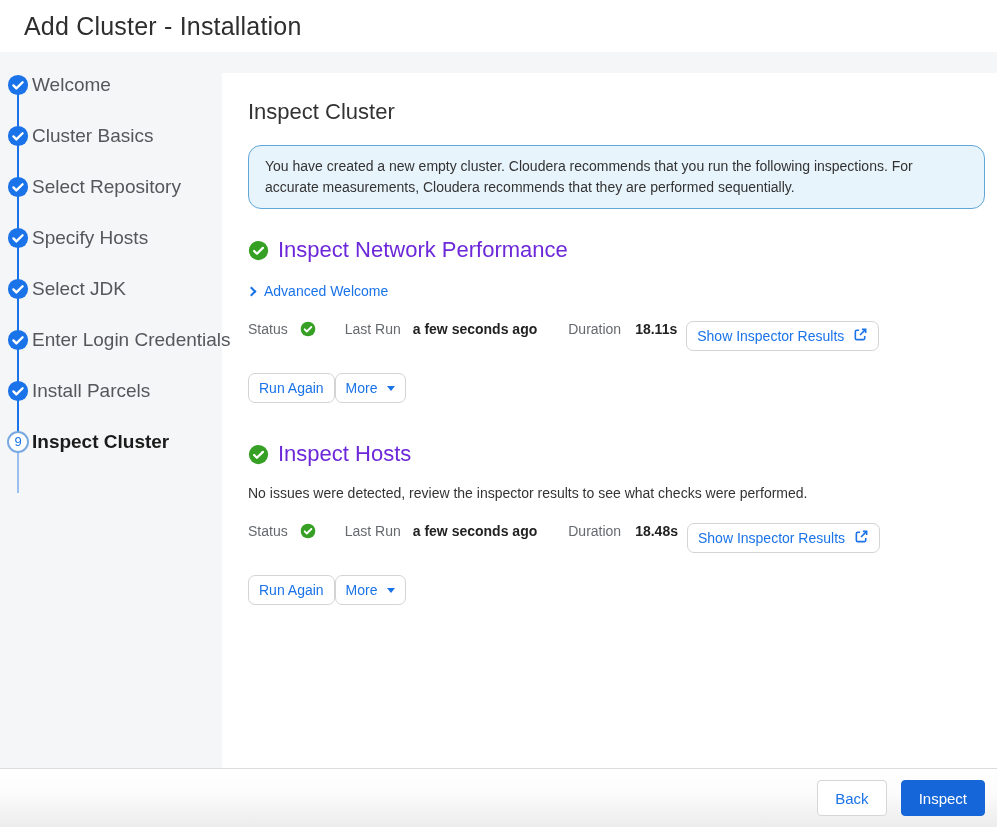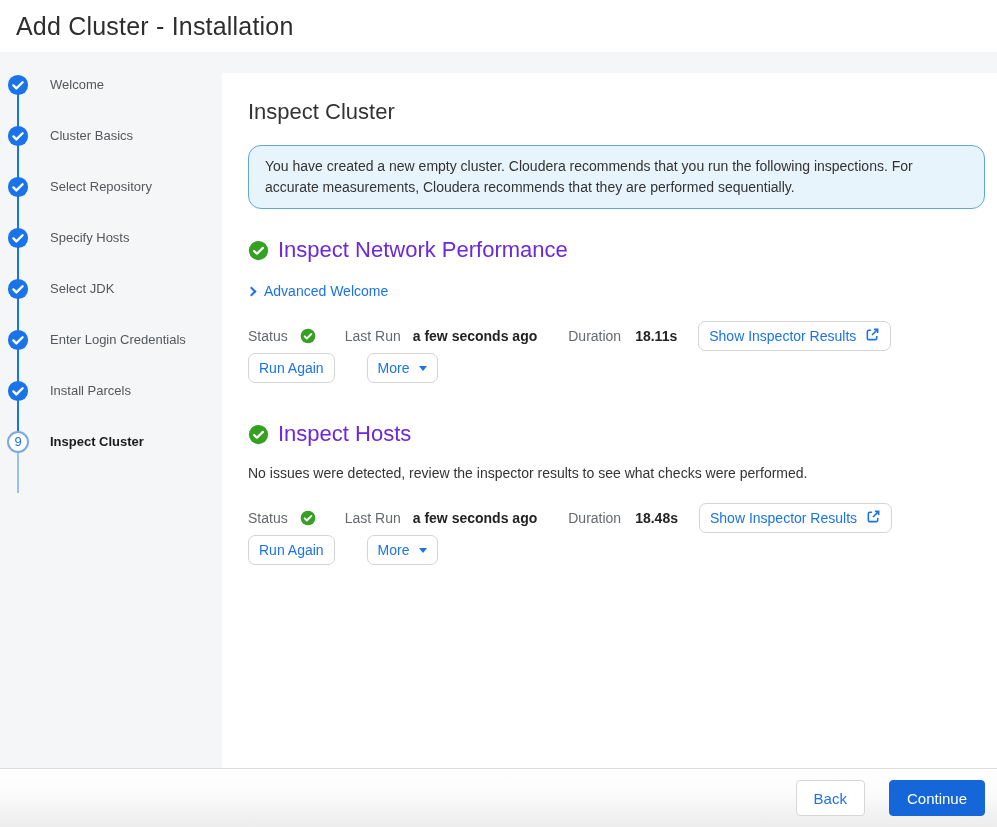--- a/index.html
+++ b/index.html
@@ -13,79 +13,79 @@
     --step-line-light:#9cc0ed;
   }
   *{box-sizing:border-box}
   html,body{margin:0;padding:0}
   body{
     width:997px;height:827px;position:relative;overflow:hidden;
     font-family:"Liberation Sans",sans-serif;background:#fff;
   }
   
   .page-header{height:52px;background:#fff;display:flex;align-items:center;padding-left:8px}
-  .page-header h1{margin:8px;font-size:25px;font-weight:400;color:#2e2e2e;letter-spacing:.2px}
+  .page-header h1{margin:16px;font-size:25px;font-weight:400;color:#2e2e2e;letter-spacing:.2px}
 
   
   .body-region{display:flex;height:716px;background:var(--sidebar-bg)}
 
   
   .sidebar{width:222px;flex:none;position:relative;padding-top:22px}
   .connector{position:absolute;left:17px;top:33px;width:2px;height:357px;background:var(--step-line)}
   .connector-last{position:absolute;left:17px;top:390px;width:2px;height:51px;background:var(--step-line-light)}
   .step{height:51px;display:flex;align-items:flex-start;padding-left:7px;position:relative;z-index:1;cursor:pointer}
   .bullet{width:22px;height:22px;flex:none;border-radius:50%}
   .bullet svg{display:block}
   .bullet.number{
     background:#fff;border:2px solid #7aa9e2;color:var(--accent-blue);
     font-size:13px;line-height:18px;text-align:center;font-weight:400;
   }
-  .step-label{margin-left:21px;font-size:13px;color:#54575b;line-height:22px;white-space:nowrap}
+  .step-label{margin-left:3px;font-size:19px;color:#54575b;line-height:22px;white-space:nowrap}
   .step.current .step-label{font-weight:bold;color:#1b1b1b}
 
   
   .main-panel{flex:1;margin-top:21px;background:#fff;padding:26px 12px 0 26px}
   .main-panel h2{margin:0 0 20px;font-size:22px;font-weight:400;color:#333}
   .alert{
     background:var(--alert-bg);border:1px solid var(--alert-border);border-radius:13px;
     padding:10px 16px;font-size:14px;line-height:21px;color:#333;
   }
   .sec-head{display:flex;align-items:center;margin-top:28px}
   .sec-head h3{margin:0 0 0 9px;font-size:22px;font-weight:400;color:#6d28d9}
   .check-icon{width:21px;height:21px;flex:none}
   .check-icon.small{width:16px;height:16px}
 
   .adv-link{display:inline-flex;align-items:center;margin-top:20px;color:var(--accent-blue);
     font-size:14px;text-decoration:none;cursor:pointer}
   .chev{width:7px;height:7px;border-top:2px solid currentColor;border-right:2px solid currentColor;
     transform:rotate(45deg);margin-right:9px;margin-top:1px}
 
-  .status-row{display:flex;align-items:center;margin-top:22px;font-size:14px}
+  .status-row{display:flex;align-items:flex-start;margin-top:22px;font-size:14px}
   .s-lbl{color:#65696e}
   .s-val{color:#222;font-weight:700}
-  .m12{margin-right:12px}.m29{margin-right:29px}.m31{margin-right:31px}.m14{margin-right:14px}.m27{margin-right:21px}
+  .m12{margin-right:12px}.m29{margin-right:29px}.m31{margin-right:31px}.m14{margin-right:14px}.m27{margin-right:9px}
 
   .btn{
     height:30px;padding:0 10px;background:#fff;border:1px solid #d4d4d4;border-radius:7px;
     color:var(--accent-blue);font-size:14px;display:inline-flex;align-items:center;
     cursor:pointer;font-family:inherit;white-space:nowrap;
   }
   .btn .ext-ico{margin-left:9px}
-  .actions-row{display:flex;margin-top:2px;gap:32px}
+  .actions-row{display:flex;margin-top:22px;}
   .caret{width:0;height:0;border-left:4px solid transparent;border-right:4px solid transparent;
     border-top:5px solid currentColor;display:inline-block;margin-left:9px}
   .section-desc{margin:18px 0 0;font-size:14px;color:#333}
   .section-hosts{margin-top:38px}
 
   
   .wizard-footer{
     position:absolute;left:0;bottom:0;width:997px;height:59px;
     border-top:1px solid #ddd;
     background:linear-gradient(180deg,#ffffff 0%,#fbfbfb 45%,#ececec 100%);
-    display:flex;align-items:center;justify-content:flex-end;gap:24px;padding-right:12px;
+    display:flex;align-items:center;justify-content:flex-end;gap:14px;padding-right:12px;
   }
   .btn-footer{height:36px;padding:0 17px;font-size:15px;border-radius:4px;cursor:pointer;
     font-family:inherit;display:inline-flex;align-items:center}
   .btn-back{background:#fff;border:1px solid #d6d6d6;color:var(--accent-blue)}
   .btn-continue{background:var(--primary-blue);border:1px solid var(--primary-blue);color:#fff}
 </style>
 </head>
 <body>
 
 <header class="page-header">
@@ -266,14 +266,14 @@
           <span>More</span>
           <span class="caret"></span>
         </button>
       </div>
     </section>
   </main>
 </div>
 
 <footer class="wizard-footer">
   <button class="btn-footer btn-back">Back</button>
-  <button class="btn-footer btn-continue">Continue</button>
+  <button class="btn-footer btn-continue">Inspect</button>
 </footer>
 
 </body></html>

